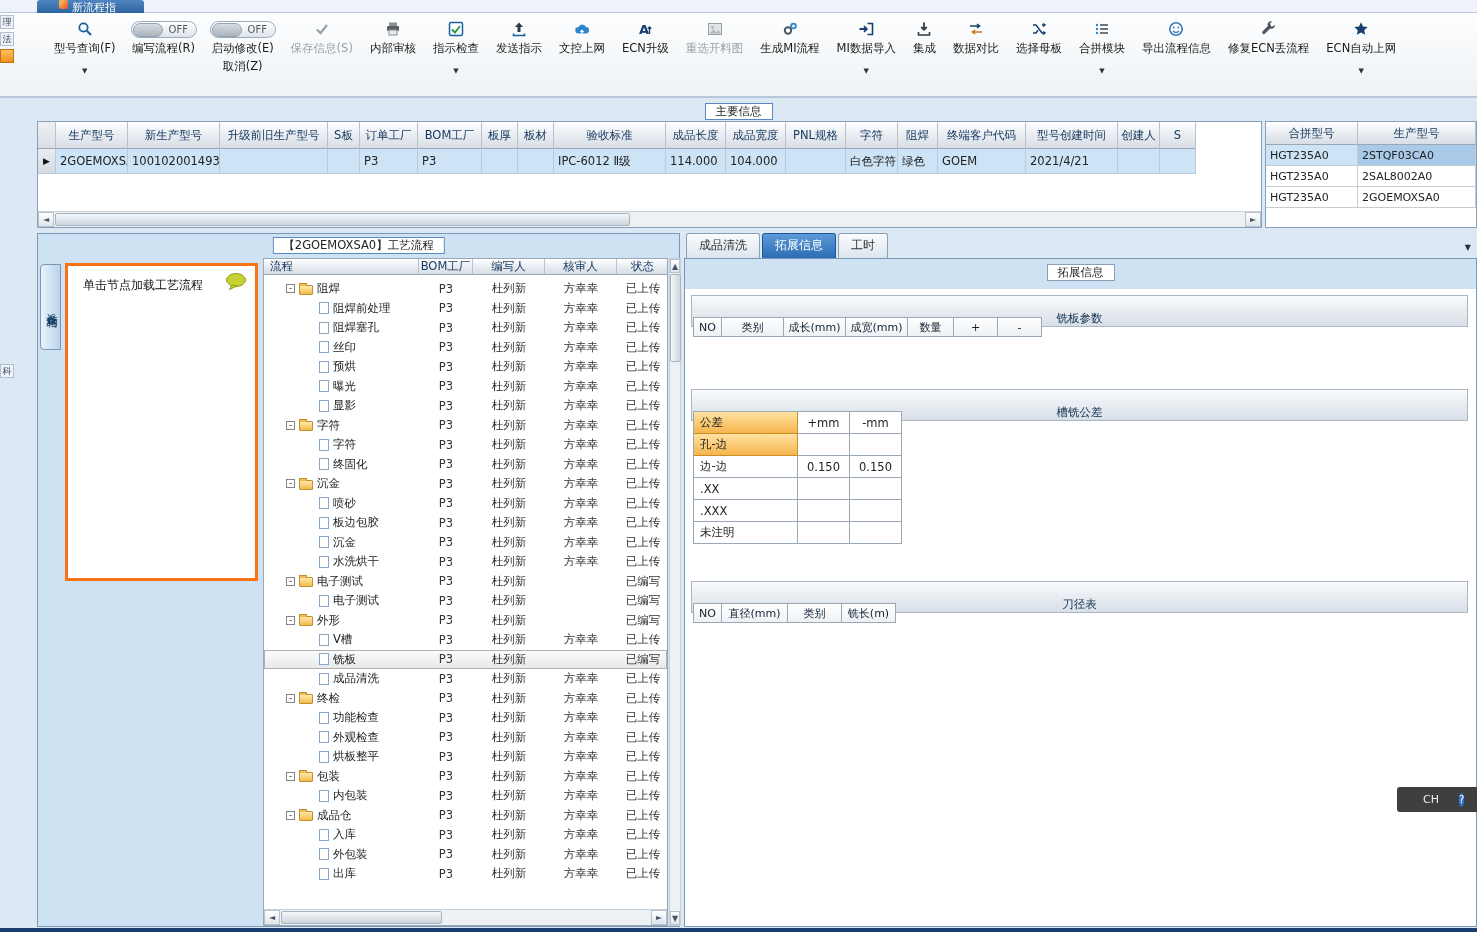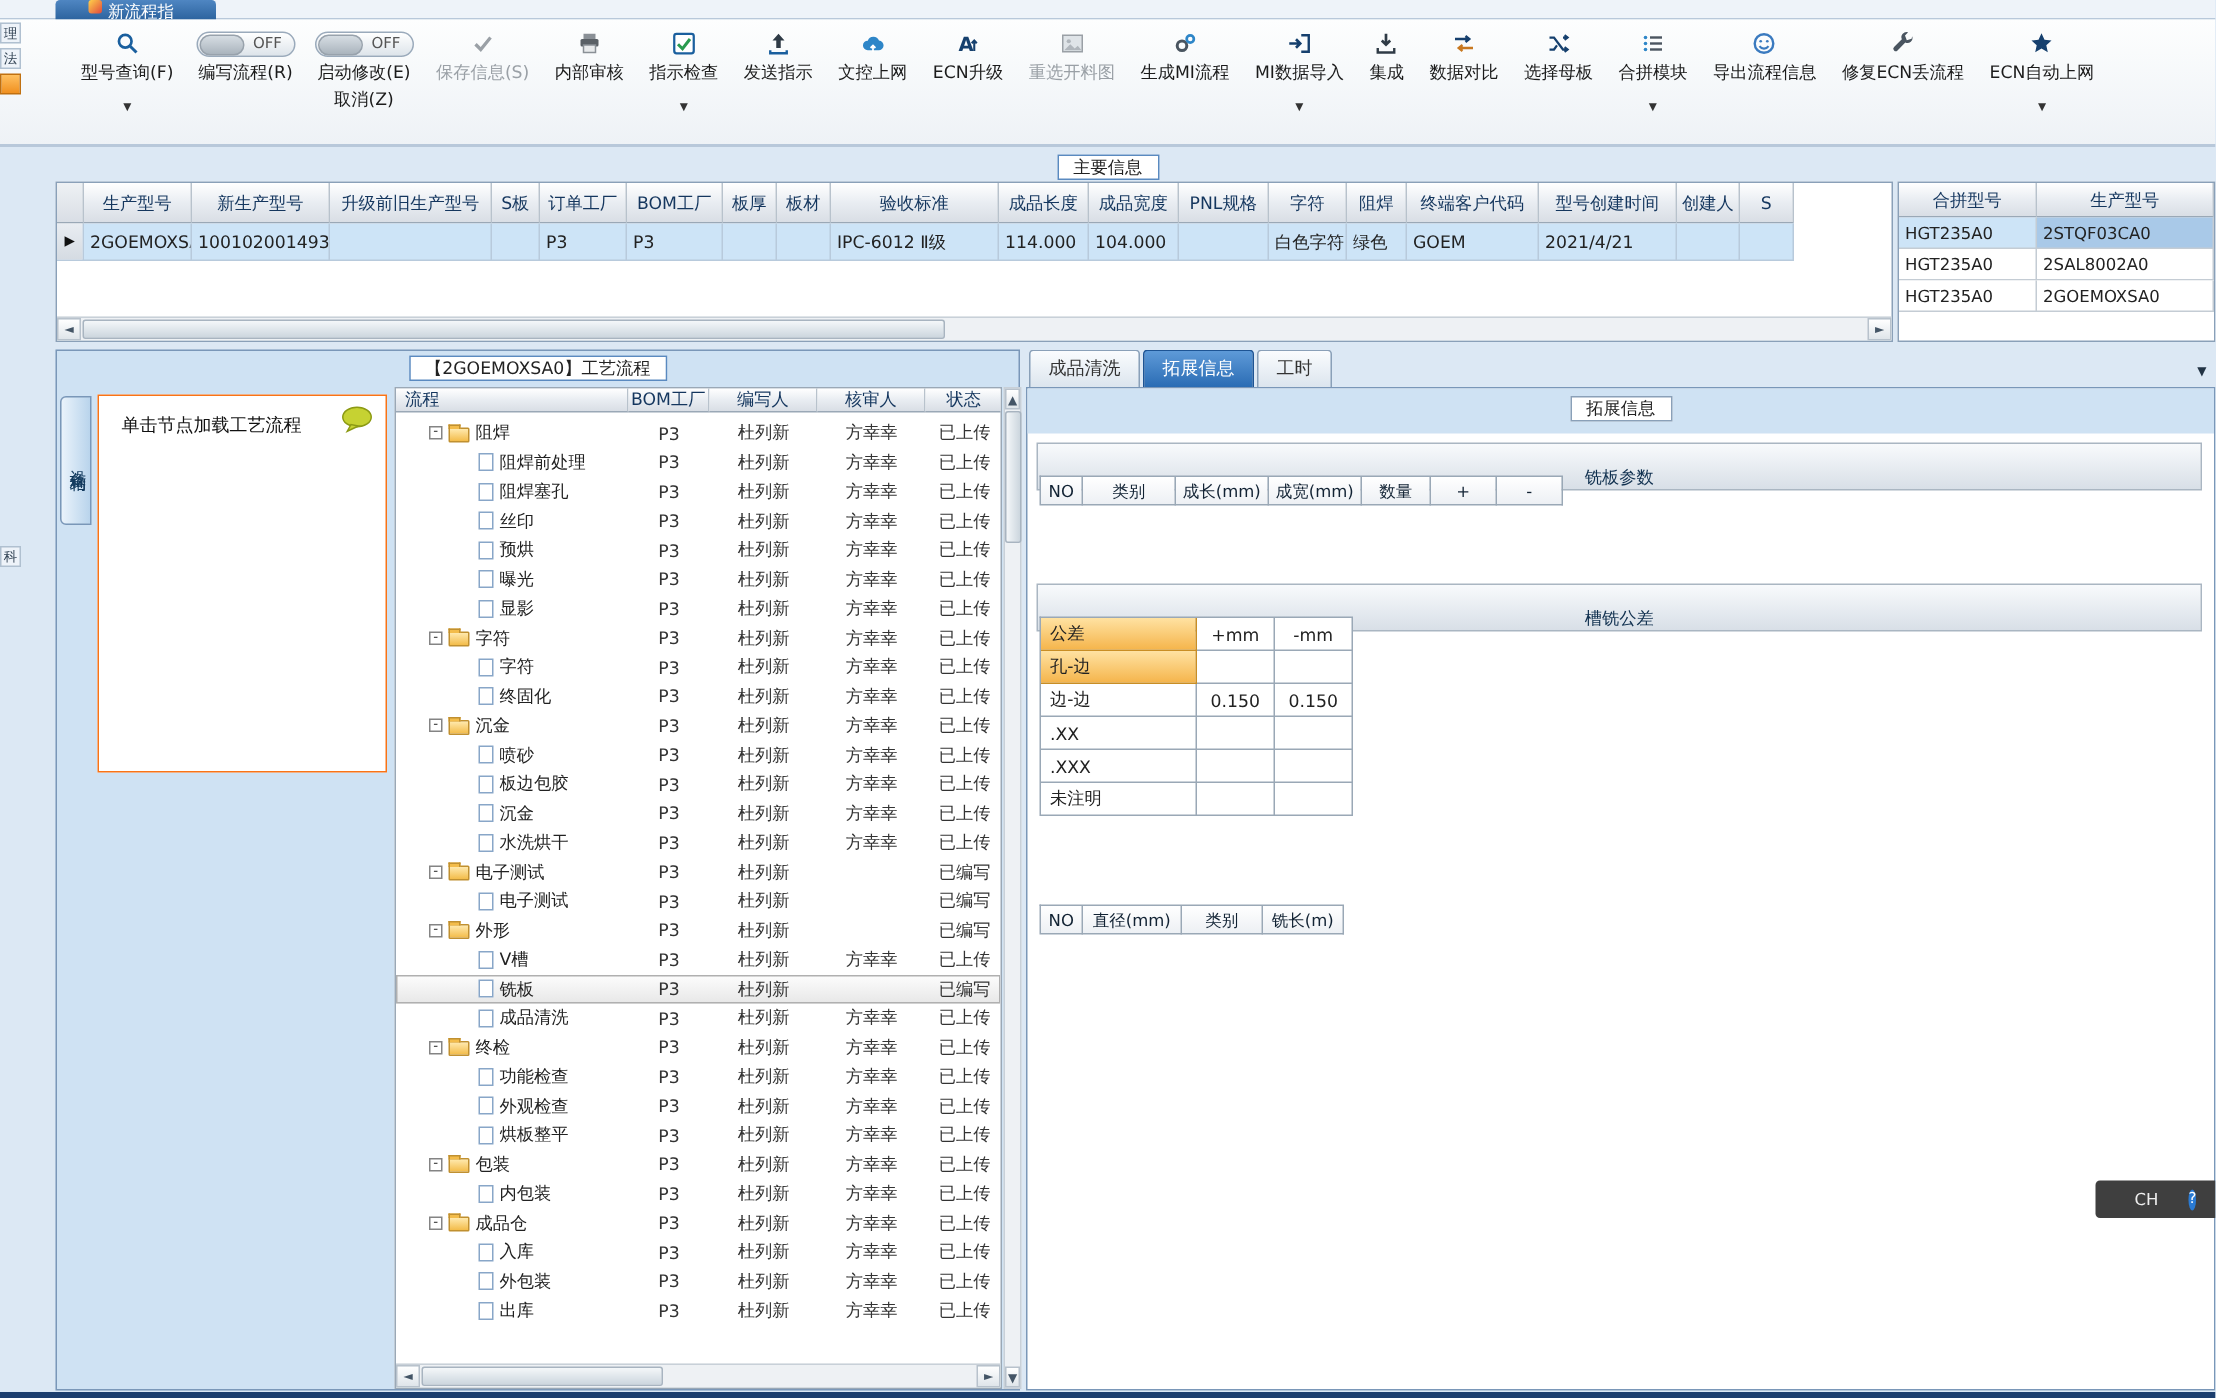--- a/index.html
+++ b/index.html
@@ -49,21 +49,21 @@
 #merge-table{position:absolute;top:121px;left:1265px;width:212px;height:107px;background:#fff;border:1px solid #8aa0b8;overflow:hidden;}
 #merge-table .hcell{height:23px;}
 .mcell{height:21px;border-right:1px solid #c4ccd4;border-bottom:1px solid #c4ccd4;display:flex;align-items:center;padding:0 4px;font-size:11px;overflow:hidden;white-space:nowrap;background:#fff;}
 .merge-row.selected .mcell{background:#cde4f7;}
 .merge-row.selected .mcell.sel2{background:#a9c9e8;}
 
 
 #process-panel{position:absolute;top:233px;left:37px;width:643px;height:694px;background:#cfe2f3;border:1px solid #7a97b8;}
 #process-title{top:3px;left:50%;transform:translateX(-50%);}
 #device-tab{position:absolute;left:2px;top:30px;width:21px;height:86px;background:linear-gradient(90deg,#eaf3fb,#b9d4ec);border:1px solid #7a97b8;border-radius:4px 0 0 4px;writing-mode:vertical-rl;text-orientation:upright;display:flex;align-items:center;justify-content:center;font-size:11px;color:#123a5e;letter-spacing:1px;}
-#hint-box{position:absolute;left:27px;top:29px;width:193px;height:252px;background:#fff;border:1px solid #f97316;}
+#hint-box{position:absolute;left:27px;top:29px;width:193px;height:318px;background:#fff;border:3px solid #f97316;}
 #hint-text{position:absolute;left:15px;top:11px;font-size:12px;color:#111;}
 #hint-bubble{position:absolute;right:8px;top:6px;}
 #tree{position:absolute;left:225px;top:24px;width:405px;height:668px;background:#fff;border:1px solid #9aa8b6;overflow:hidden;}
 #tree-head{display:grid;height:16px;}
 .tree-hcell{background:linear-gradient(#ffffff,#e9edf2 50%,#d9dee5);border-right:1px solid #b8c2cc;border-bottom:1px solid #9aa8b6;display:flex;align-items:center;justify-content:center;font-size:11.5px;color:#14365e;overflow:hidden;white-space:nowrap;}
 .tree-hcell.first{justify-content:flex-start;padding-left:6px;}
 #tree-body{position:absolute;top:20px;left:0;right:0;bottom:16px;overflow:hidden;}
 .tree-row{display:grid;height:19.5px;align-items:center;font-size:11.5px;}
 .tree-row.selected{background:linear-gradient(#fdfdfd,#e7e7e7);outline:1px solid #b0b0b0;outline-offset:-1px;}
 .tree-name{display:flex;align-items:center;gap:4px;overflow:hidden;white-space:nowrap;padding-left:22px;height:100%;}
@@ -778,20 +778,23 @@
           <div class="tcell lab">.XXX</div>
           <div class="tcell"></div>
           <div class="tcell"></div>
         </div>
         <div class="grid-row" style="grid-template-columns: 104px 52px 52px;">
           <div class="tcell lab">未注明</div>
           <div class="tcell"></div>
           <div class="tcell"></div>
         </div>
       </div>
+    <div id="sec3-bar" class="sec-bar">
+      <span>刀径表</span>
+    </div>
     <div id="tool-head" class="ptable grid-row" style="grid-template-columns: 28px 66px 54px 54px;">
         <div class="pcell">NO</div>
         <div class="pcell">直径(mm)</div>
         <div class="pcell">类别</div>
         <div class="pcell">铣长(m)</div>
       </div>
   </div>
 </div>
 
 <div id="ime-bar">

